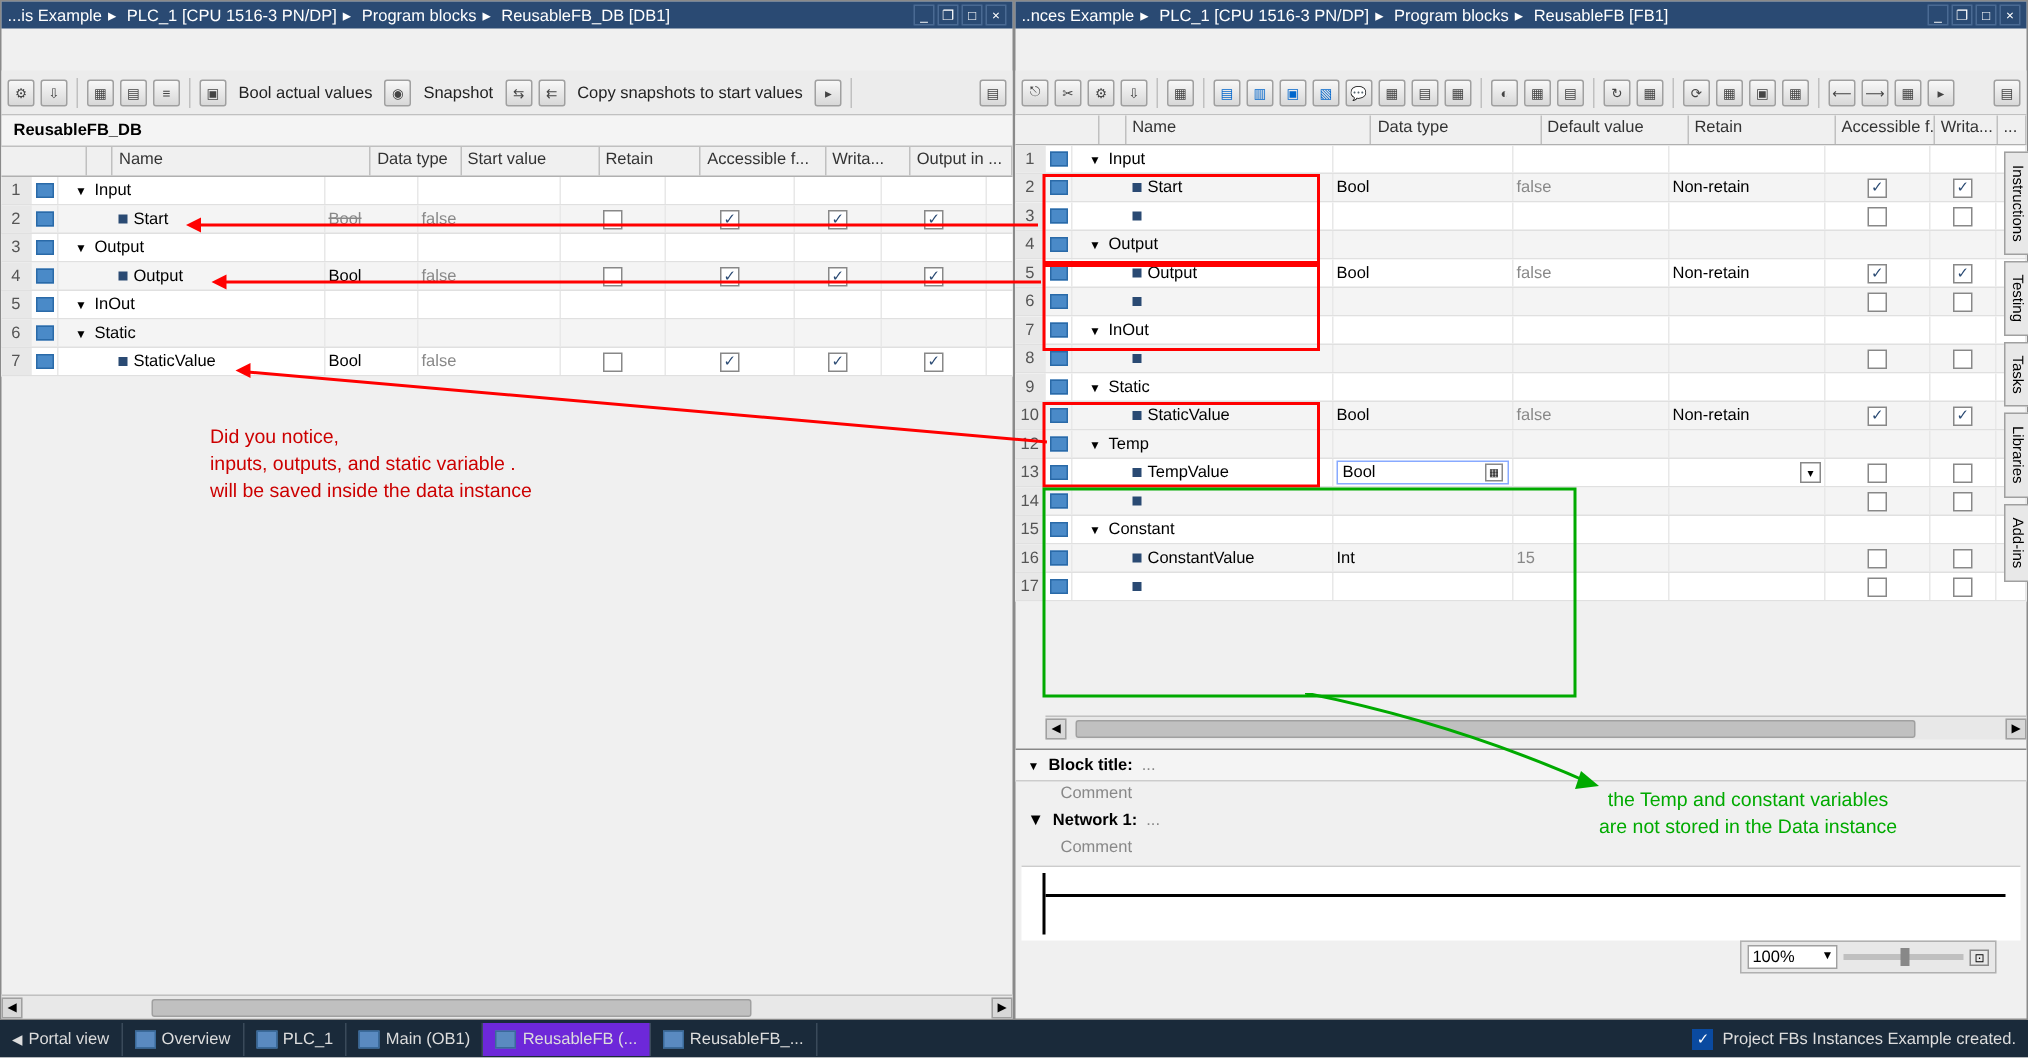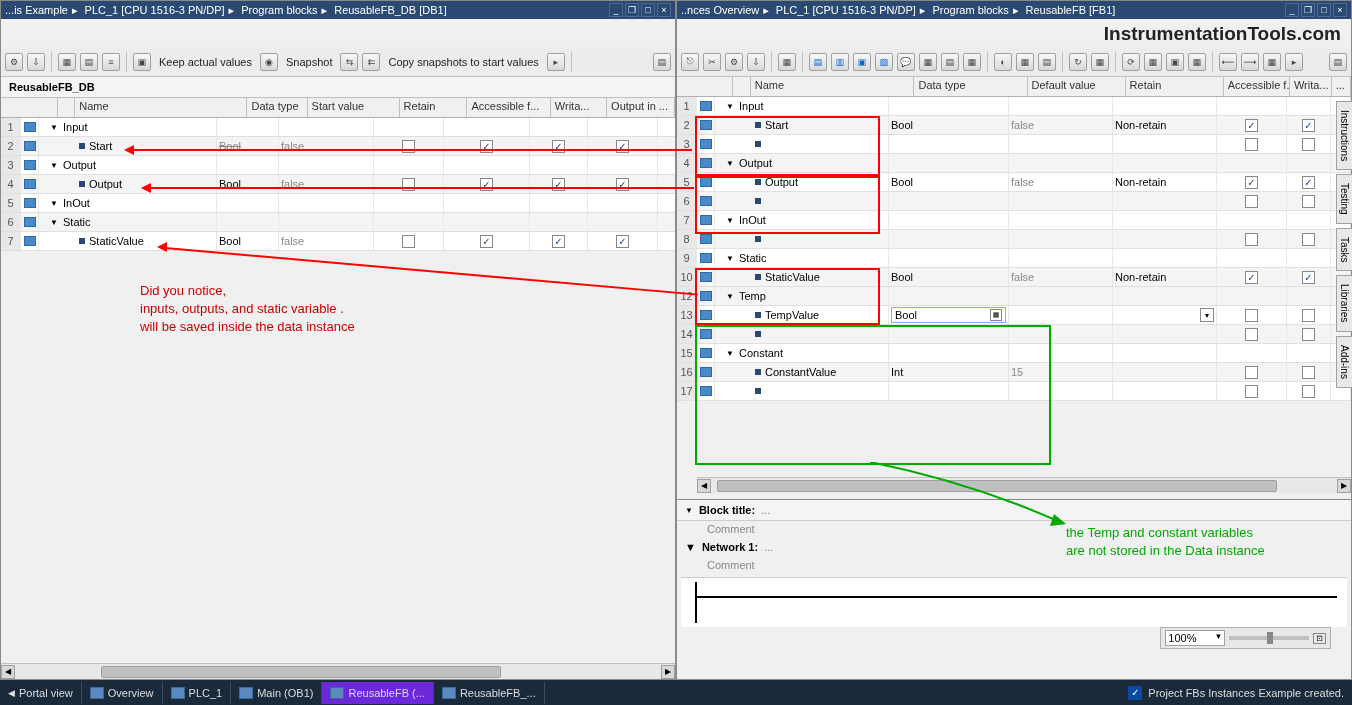--- a/index.html
+++ b/index.html
@@ -69,21 +69,21 @@
 .status-chk { width: 14px; height: 14px; background: #0a4aa0; color: #fff; display: flex; align-items: center; justify-content: center; font-size: 10px; }
 
 .zoom-bar { position: absolute; right: 20px; bottom: 30px; display: flex; align-items: center; gap: 4px; background: #e8e8e8; padding: 2px 4px; border: 1px solid #b0b0b0; }
 .zoom-sel { width: 60px; border: 1px solid #a0a0a0; padding: 1px 2px; background: #fff; }
 .zoom-slider { width: 80px; height: 4px; background: #c0c0c0; position: relative; }
 .zoom-slider .knob { position: absolute; left: 38px; top: -4px; width: 6px; height: 12px; background: #888; }
 
 .boolbox { border: 1px solid #8af; background: #fff; padding: 0 3px; display: flex; align-items: center; width: 100%; height: 16px; justify-content: space-between; }
 .boolbox .dd { width: 12px; height: 12px; border: 1px solid #888; display: flex; align-items: center; justify-content: center; font-size: 7px; }
 
-.annotation.green { color: #0a0; }
+.annotation.green { color: #0a0; text-align: center; }
 </style>
 </head>
 <body>
 
 <div class="pane left-pane">
   <div class="titlebar">
     <div class="crumbs">
       <span>...is Example</span><span class="crumb-sep">▸</span>
       <span>PLC_1 [CPU 1516-3 PN/DP]</span><span class="crumb-sep">▸</span>
       <span>Program blocks</span><span class="crumb-sep">▸</span>
@@ -99,21 +99,21 @@
   <div style="height:28px"></div>
   <div class="toolbar">
     <span class="tb-icon">⚙</span>
     <span class="tb-icon">⇩</span>
     <span class="tb-sep"></span>
     <span class="tb-icon">▦</span>
     <span class="tb-icon">▤</span>
     <span class="tb-icon">≡</span>
     <span class="tb-sep"></span>
     <span class="tb-icon">▣</span>
-    <span class="tb-label">Keep actual values</span>
+    <span class="tb-label">Bool actual values</span>
     <span class="tb-icon">◉</span>
     <span class="tb-label">Snapshot</span>
     <span class="tb-icon">⇆</span>
     <span class="tb-icon">⇇</span>
     <span class="tb-label">Copy snapshots to start values</span>
     <span class="tb-icon">▸</span>
     <span class="tb-sep"></span>
     <span class="tb-icon" style="margin-left:auto">▤</span>
   </div>
   <div class="block-name">ReusableFB_DB</div>
@@ -252,33 +252,32 @@
   <div class="hscroll" style="position:absolute;left:0;right:0;bottom:0">
     <div class="arr">◀</div>
     <div class="thumb" style="left:100px;width:400px"></div>
     <div class="arr" style="margin-left:auto">▶</div>
   </div>
 </div>
 
 <div class="pane right-pane">
   <div class="titlebar">
     <div class="crumbs">
-      <span>..nces Overview</span><span class="crumb-sep">▸</span>
+      <span>..nces Example</span><span class="crumb-sep">▸</span>
       <span>PLC_1 [CPU 1516-3 PN/DP]</span><span class="crumb-sep">▸</span>
       <span>Program blocks</span><span class="crumb-sep">▸</span>
       <span>ReusableFB [FB1]</span>
     </div>
     <div class="winbtns">
       <div class="winbtn">_</div>
       <div class="winbtn">❐</div>
       <div class="winbtn">□</div>
       <div class="winbtn">×</div>
     </div>
   </div>
-  <div class="watermark">InstrumentationTools.com</div>
   <div style="height:28px"></div>
   <div class="toolbar">
     <span class="tb-icon">⎋</span>
     <span class="tb-icon">✂</span>
     <span class="tb-icon">⚙</span>
     <span class="tb-icon">⇩</span>
     <span class="tb-sep"></span>
     <span class="tb-icon">▦</span>
     <span class="tb-sep"></span>
     <span class="tb-icon" style="color:#06c">▤</span>

